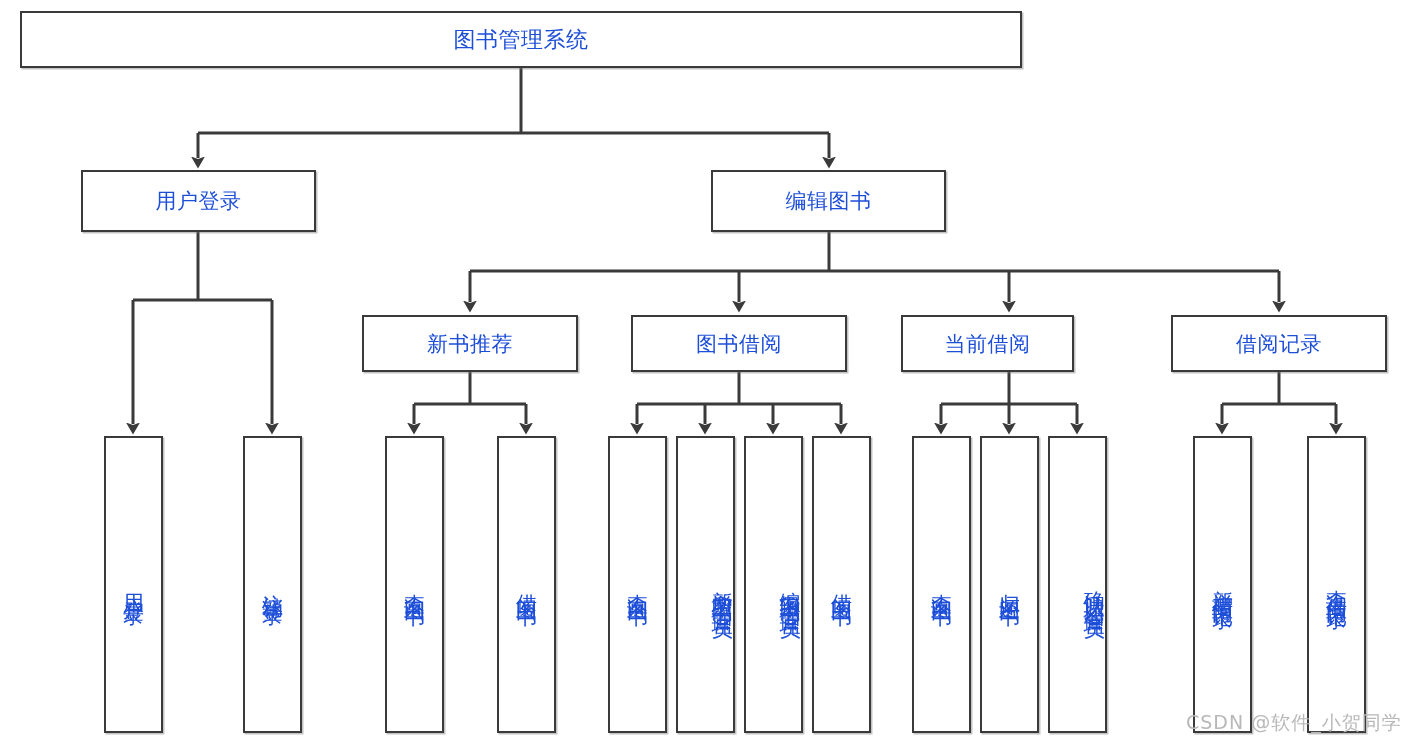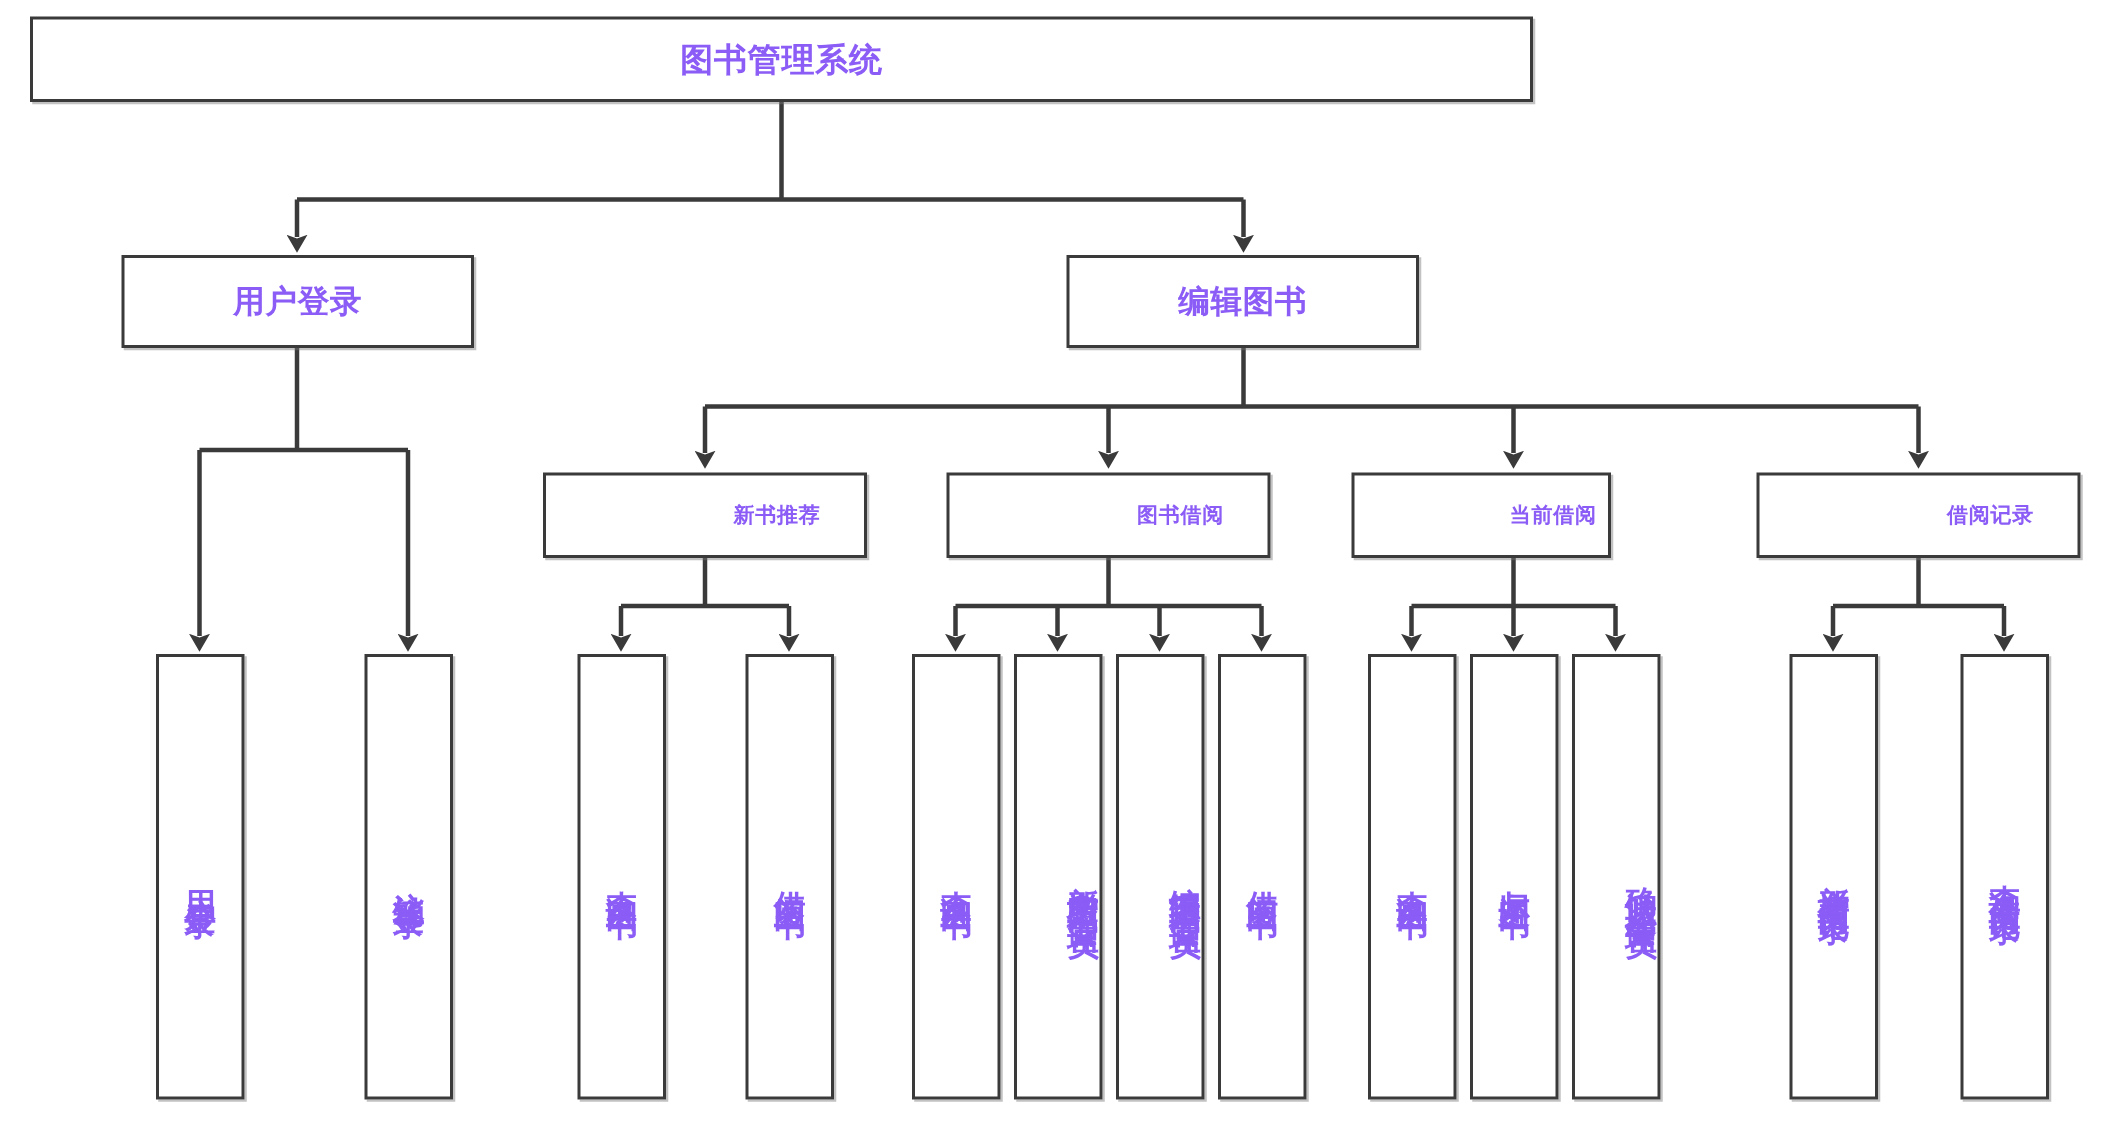--- a/index.html
+++ b/index.html
@@ -13,28 +13,27 @@
   .node-box{
     position:absolute;
     background:#ffffff;
     border:2px solid #3a3a3a;
     box-sizing:border-box;
     box-shadow:1.5px 1.5px 0 rgba(120,120,120,.45);
   }
   .node-label{
     position:absolute;left:0;top:0;width:100%;height:100%;
     display:flex;align-items:center;justify-content:center;
-    color:#8b5cf6;
+    color:#1d4ed8;
     letter-spacing:.5px;
     white-space:nowrap;
-    font-weight:bold;
   }
   .lvl1 .node-label{font-size:22px;}
   .lvl2 .node-label{font-size:21px;}
-  .lvl3 .node-label{font-size:14px;padding-left:48px;}
+  .lvl3 .node-label{font-size:21px;}
   .leaf .node-label{
     writing-mode:vertical-rl;
     text-orientation:upright;
     font-size:21px;
     letter-spacing:4px;
     align-items:flex-start;
     justify-content:center;
     padding-top:14px;
     box-sizing:border-box;
     white-space:normal;
@@ -170,13 +169,14 @@
     <span class="node-label">确认归还（管理员）</span>
   </div>
 
   <div class="node-box leaf short" style="left:1193px;top:436px;width:59px;height:297px;">
     <span class="node-label">新增借阅记录</span>
   </div>
   <div class="node-box leaf short" style="left:1307px;top:436px;width:59px;height:297px;">
     <span class="node-label">查询借阅记录</span>
   </div>
 
+  <div id="watermark">CSDN @软件_小贺同学</div>
 </div>
 
 </body></html>

